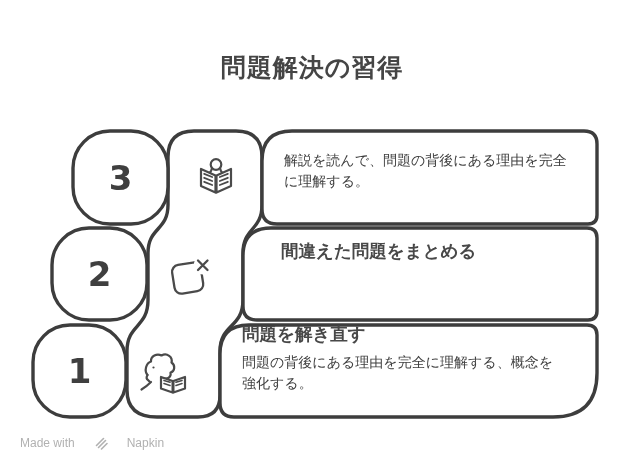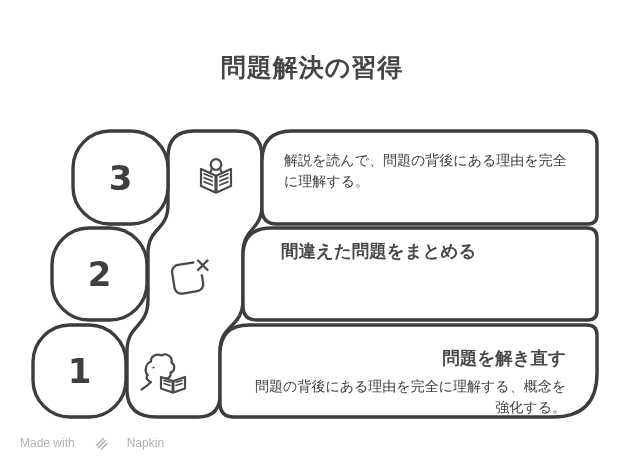--- a/index.html
+++ b/index.html
@@ -31,21 +31,21 @@
   .step-text .heading{
     font-size:17.5px;font-weight:700;color:#484848;
     line-height:1.2;
   }
   .step-text .body{
     margin-top:7px;
     font-size:14px;line-height:21px;color:#404040;
   }
   .step-text.s3{left:284px;top:143px;width:290px;}
   .step-text.s2{left:265px;top:241px;width:294px;margin-left:16px;}
-  .step-text.s1{left:242px;top:348px;width:324px;text-align:right;}
+  .step-text.s1{left:242px;top:324px;width:324px;}
   .footer{
     position:absolute;left:20px;top:436px;
     display:flex;align-items:center;gap:19px;
     font-size:12px;color:#b1b1b1;
   }
   .footer .logo{display:inline-block;line-height:0;}
 </style>
 </head>
 <body>
 

